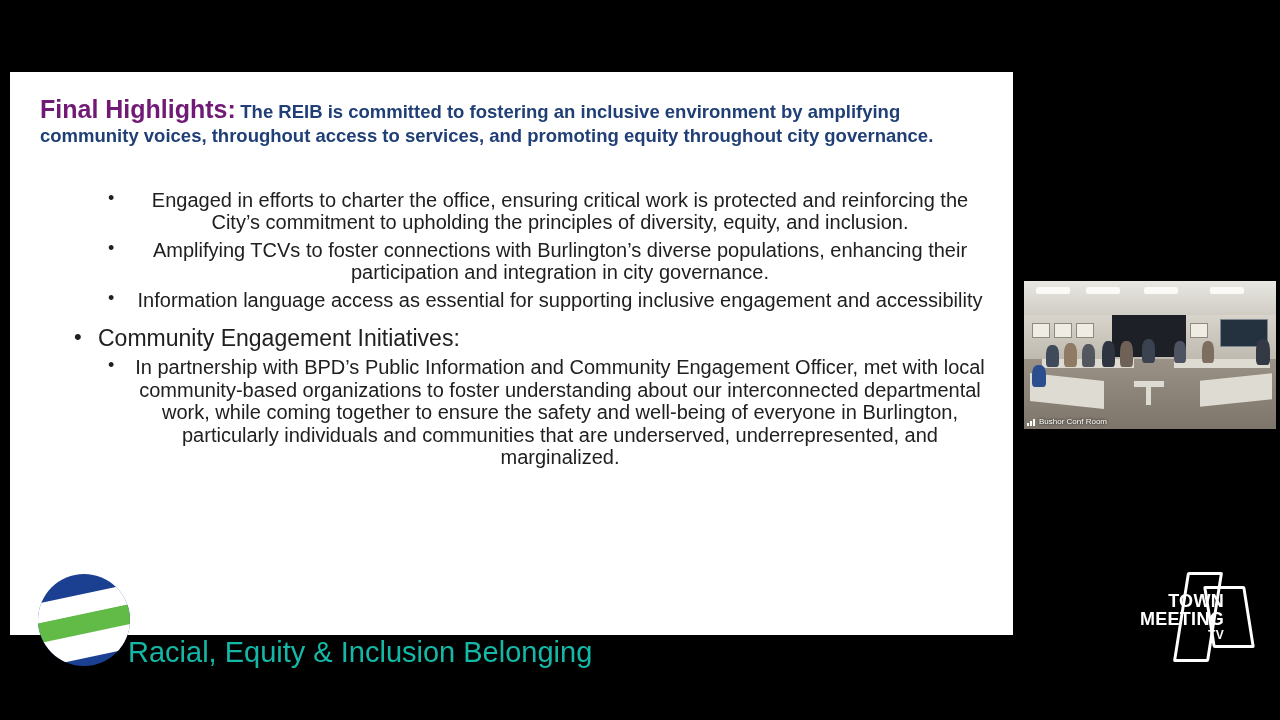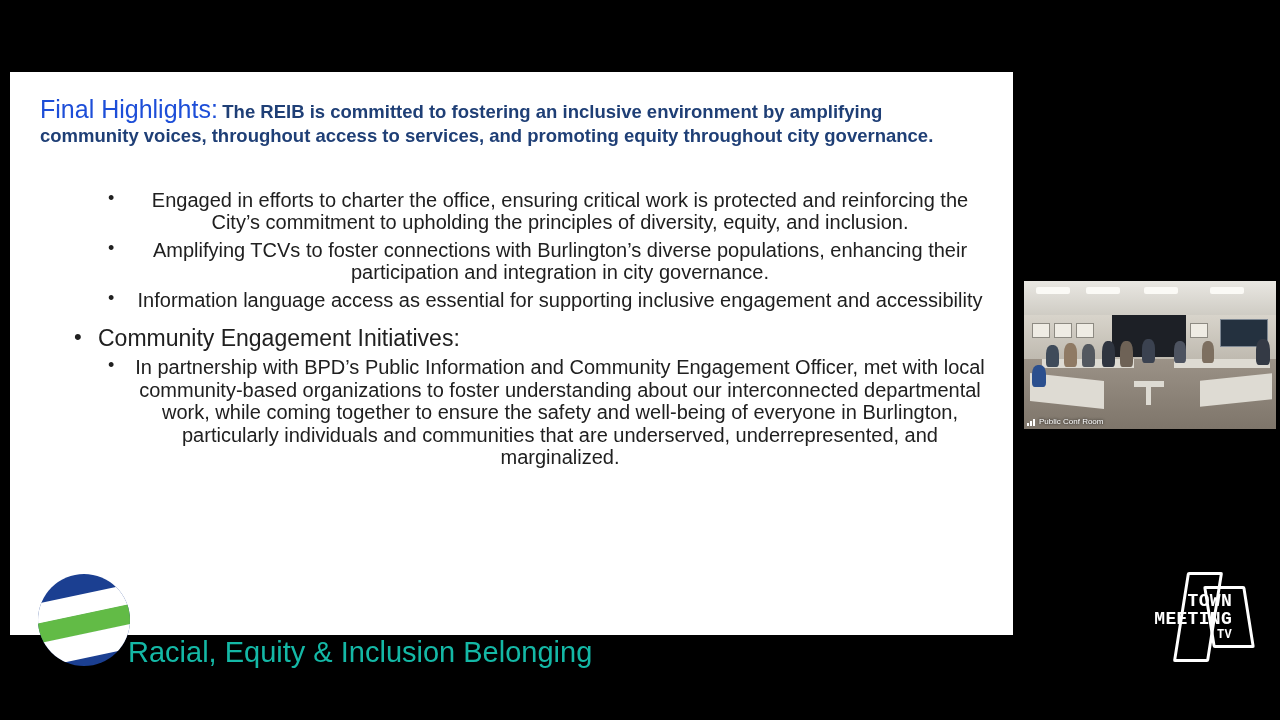--- a/index.html
+++ b/index.html
@@ -33,22 +33,22 @@
 
   #slide-title {
     position: absolute;
     left: 30px;
     top: 22px;
     width: 945px;
     line-height: 1.22;
   }
   .title-lead {
     font-size: 25px;
-    color: #1d4ed8;
-    font-weight: 400;
+    color: #701a75;
+    font-weight: 700;
     margin-top: 33px;
   }
   .title-rest {
     font-size: 18.5px;
     color: #1f3f76;
     font-weight: bold;
   }
 
   #bullets {
     position: absolute;
@@ -236,30 +236,29 @@
     width: 78px;
     height: 84px;
   }
   #tmtv .tm-shape .bar {
     position: absolute;
     background: transparent;
     border: 3px solid #ffffff;
   }
   #tmtv .tm-text {
     position: absolute;
-    left: 8px;
+    left: 0;
     top: 22px;
     width: 96px;
     text-align: right;
     color: #ffffff;
     font-weight: bold;
     line-height: 1.02;
     font-size: 18px;
     letter-spacing: .3px;
-    font-family: Liberation Mono, monospace;
   }
   #tmtv .tm-text .l3 { font-size: 12px; }
 </style>
 </head>
 <body>
 
 <div id="stage">
 
   <div id="slide">
 
@@ -320,21 +319,21 @@
     <div class="vt-person" style="left:150px; top:60px; width:12px; height:22px; background:#4d5360;"></div>
     <div class="vt-person" style="left:178px; top:60px; width:12px; height:22px; background:#7d6f60;"></div>
     <div class="vt-person" style="left:232px; top:58px; width:14px; height:26px; background:#343a45;"></div>
     <div class="vt-person" style="left:8px;   top:84px; width:14px; height:22px; background:#2b4f8e;"></div>
 
     <div id="video-signal">
       <i style="left:0; height:3px;"></i>
       <i style="left:3px; height:5px;"></i>
       <i style="left:6px; height:7px;"></i>
     </div>
-    <div id="video-label" style="left:15px;">Public Conf Room</div>
+    <div id="video-label" style="left:15px;">Bushor Conf Room</div>
   </div>
 
   <div id="tmtv">
     <div class="tm-shape">
       <div class="bar" style="left:6px;  top:0;   width:30px; height:84px; border-radius:2px; transform:skewX(-9deg);"></div>
       <div class="bar" style="left:34px; top:14px; width:36px; height:56px; border-radius:2px; transform:skewX(9deg);"></div>
     </div>
     <div class="tm-text">
       <div>TOWN</div>
       <div>MEETING</div>

